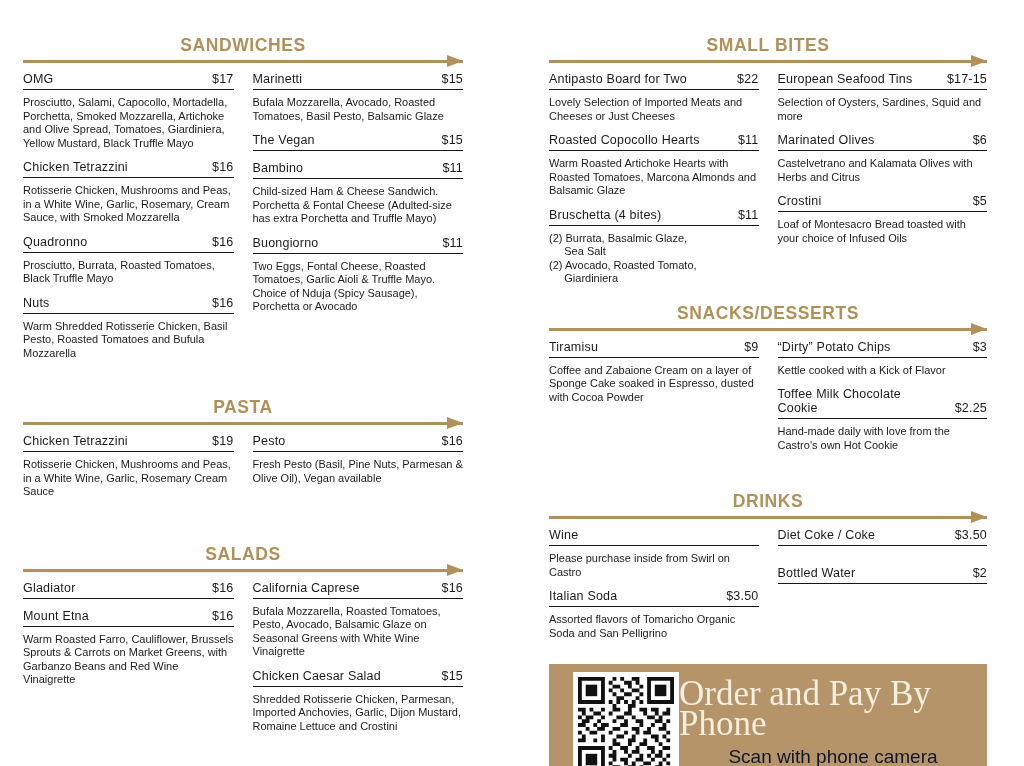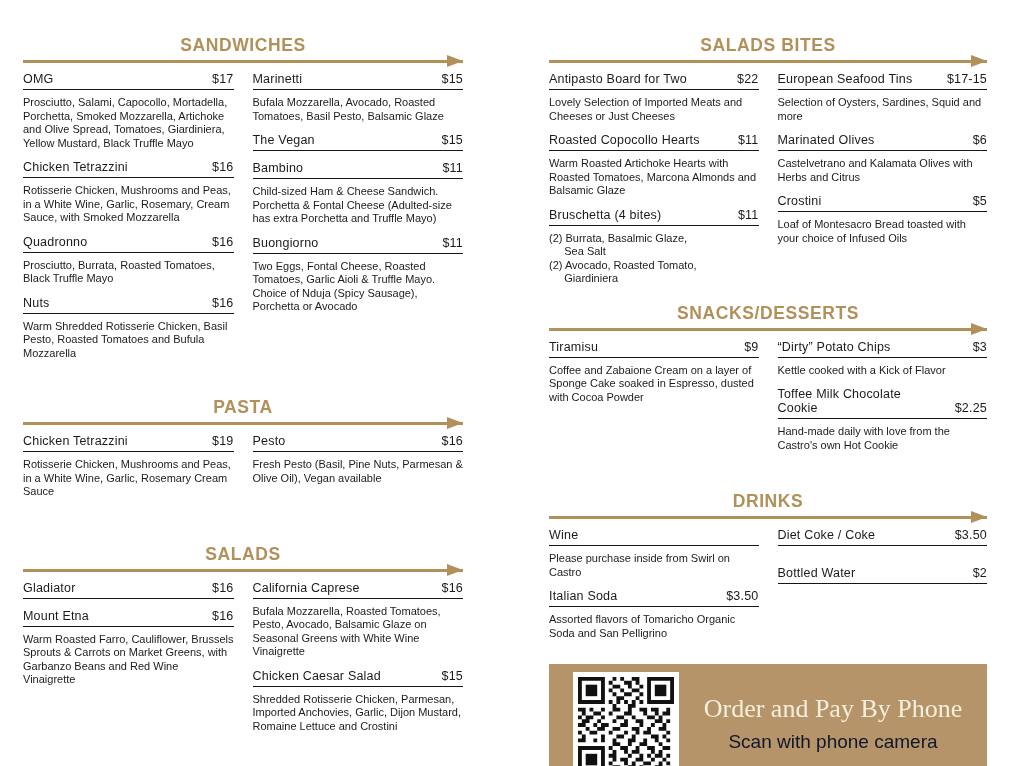--- a/index.html
+++ b/index.html
@@ -50,21 +50,21 @@
   .banner{
     display:flex;align-items:flex-start;background:var(--banner);
     height:118px;margin-top:14px;
   }
   .qr{
     width:106px;height:106px;background:#ffffff;
     margin:8px 0 0 24px;padding:5px;flex:0 0 auto;
   }
   .qr svg{display:block;width:100%;height:100%;}
   .btxt{flex:1;display:flex;flex-direction:column;justify-content:center;align-items:center;height:100%;}
-  .btitle{font-family:"Liberation Serif",serif;font-size:26px;color:#f6efdd;line-height:30px;}
+  .btitle{font-family:"Liberation Serif",serif;font-size:35px;color:#f6efdd;line-height:30px;}
   .bsub{font-size:19px;color:#0f172a;margin-top:7px;}
 </style>
 </head>
 <body>
 
 <div class="canvas">
 
   <div class="page page-left">
 
     <div class="section">
@@ -194,21 +194,21 @@
           </div>
         </div>
       </div>
     </div>
 
   </div>
 
   <div class="page page-right">
 
     <div class="section">
-      <div class="section-title">SALADS BITES</div>
+      <div class="section-title">SMALL BITES</div>
       <div class="rule"></div>
       <div class="cols">
         <div class="col">
           <div class="item">
             <div class="irow">
                 <span class="nm">Antipasto Board for Two</span>
                 <span class="pr">$22</span>
               </div>
             <div class="desc">Lovely Selection of Imported Meats and Cheeses or Just Cheeses</div>
           </div>

